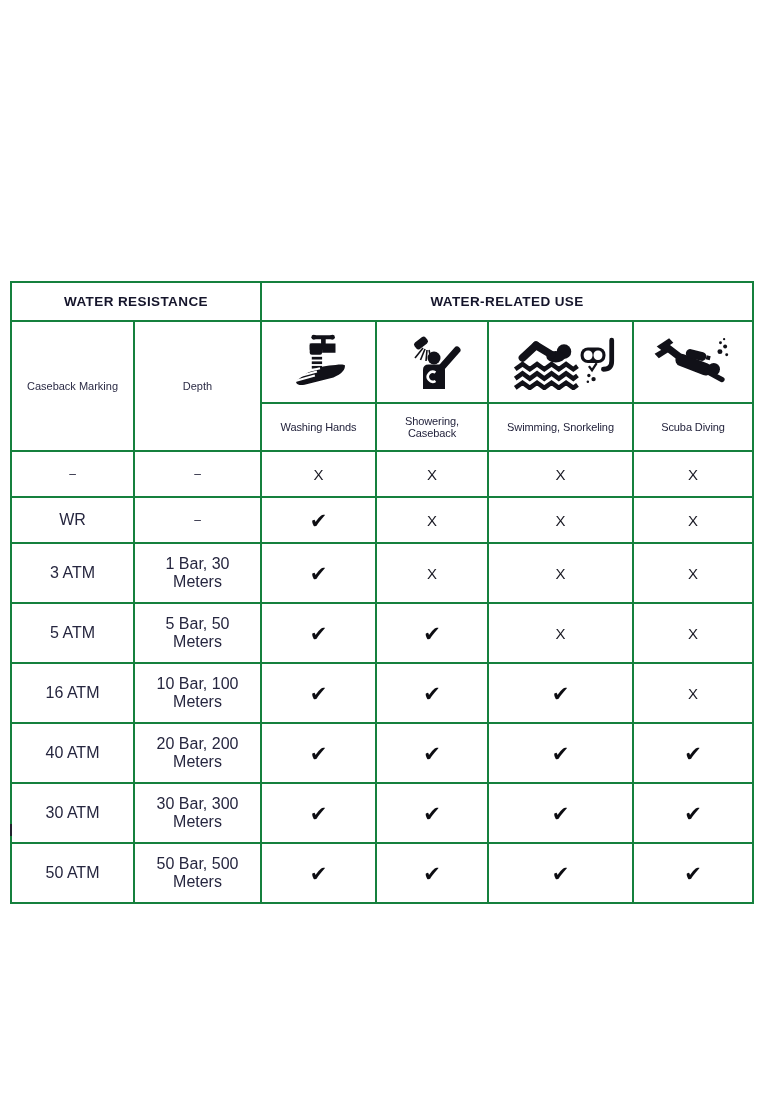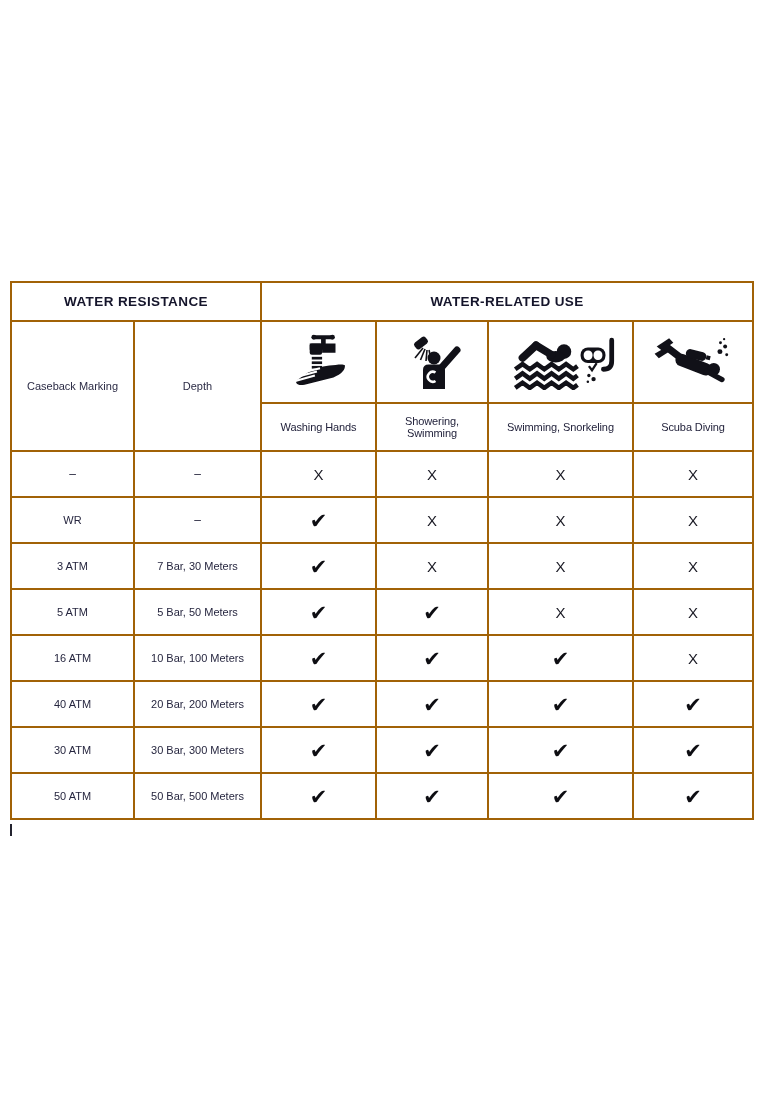--- a/index.html
+++ b/index.html
@@ -1,27 +1,27 @@
 <!DOCTYPE html>
 <html><head>
 <meta charset="utf-8">
 <style>
   html,body{margin:0;padding:0;background:#ffffff;}
   .stage{position:relative;width:762px;height:1100px;background:#ffffff;overflow:hidden;
          font-family:"Liberation Sans","DejaVu Sans",sans-serif;color:#1e1e34;}
   table.wr{position:absolute;left:10px;top:281px;width:742px;border-collapse:collapse;table-layout:fixed;background:#ffffff;}
-  table.wr td,table.wr th{border:2px solid #a16207;text-align:center;vertical-align:middle;padding:11px;overflow:hidden;}
+  table.wr td,table.wr th{border:2px solid #15803d;text-align:center;vertical-align:middle;padding:11px;overflow:hidden;}
   tr.h-top{height:32px;}
   tr.h-icons{height:82px;}
   tr.h-labels{height:36px;}
   tr.data{height:46px;}
   .group-head{font-weight:bold;font-size:13.5px;letter-spacing:.4px;color:#15152b;}
   .subhead{font-size:11px;color:#2b2b45;}
   .collabel{font-size:11px;color:#23233c;letter-spacing:-.1px;}
-  .txt{font-size:11px;color:#26263f;}
+  .txt{font-size:16px;color:#26263f;}
   .sym{font-size:15px;color:#1a1a24;}
   .sym.check{font-size:21px;color:#0d0d12;line-height:1;}
   .sym.ex{font-size:15px;font-weight:500;}
   .sym.dash,.txt.dash{font-size:12px;color:#2a2a40;}
   .iconcell svg{display:block;margin:0 auto;}
   .stub{position:absolute;left:10px;top:824px;width:2px;height:12px;background:#23232f;}
 </style>
 </head>
 <body>
 
@@ -143,21 +143,21 @@
               <circle cx="70.5" cy="20" r="1.4"></circle>
               <circle cx="68" cy="5" r="1.1"></circle>
             </g>
           </svg>
         </span>
       </td>
     </tr>
 
     <tr class="h-labels">
       <td class="collabel">Washing Hands</td>
-      <td class="collabel">Showering, Swimming</td>
+      <td class="collabel">Showering, Caseback</td>
       <td class="collabel">Swimming, Snorkeling</td>
       <td class="collabel">Scuba Diving</td>
     </tr>
 
     <tr class="data">
       <td class="txt dash">–</td>
       <td class="txt dash">–</td>
       <td class="sym ex">X</td>
       <td class="sym ex">X</td>
       <td class="sym ex">X</td>
@@ -166,21 +166,21 @@
     <tr class="data">
       <td class="txt">WR</td>
       <td class="txt dash">–</td>
       <td class="sym check">✔</td>
       <td class="sym ex">X</td>
       <td class="sym ex">X</td>
       <td class="sym ex">X</td>
     </tr>
     <tr class="data">
       <td class="txt">3 ATM</td>
-      <td class="txt">7 Bar, 30 Meters</td>
+      <td class="txt">1 Bar, 30 Meters</td>
       <td class="sym check">✔</td>
       <td class="sym ex">X</td>
       <td class="sym ex">X</td>
       <td class="sym ex">X</td>
     </tr>
     <tr class="data">
       <td class="txt">5 ATM</td>
       <td class="txt">5 Bar, 50 Meters</td>
       <td class="sym check">✔</td>
       <td class="sym check">✔</td>

